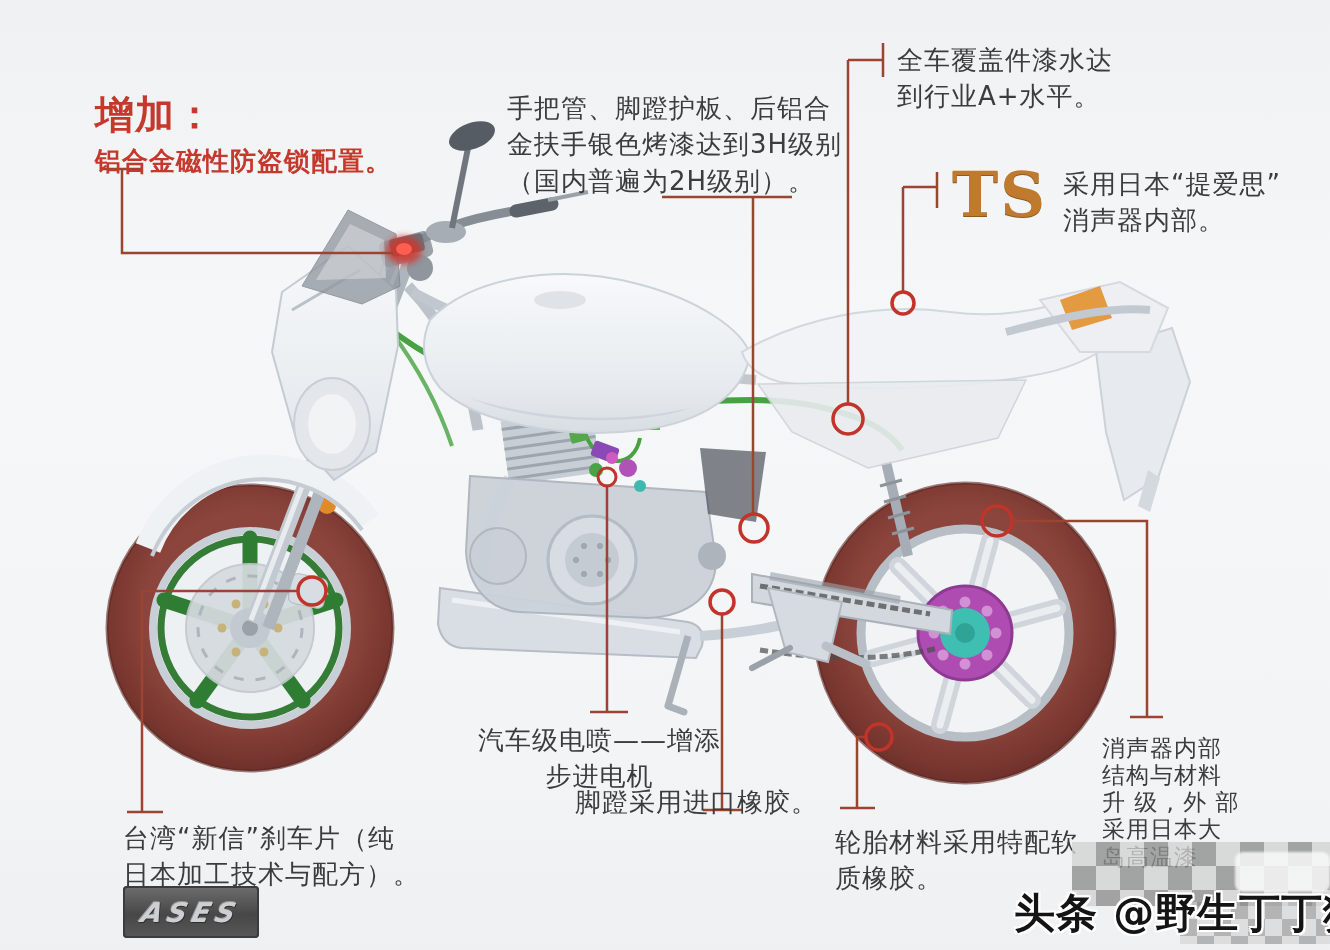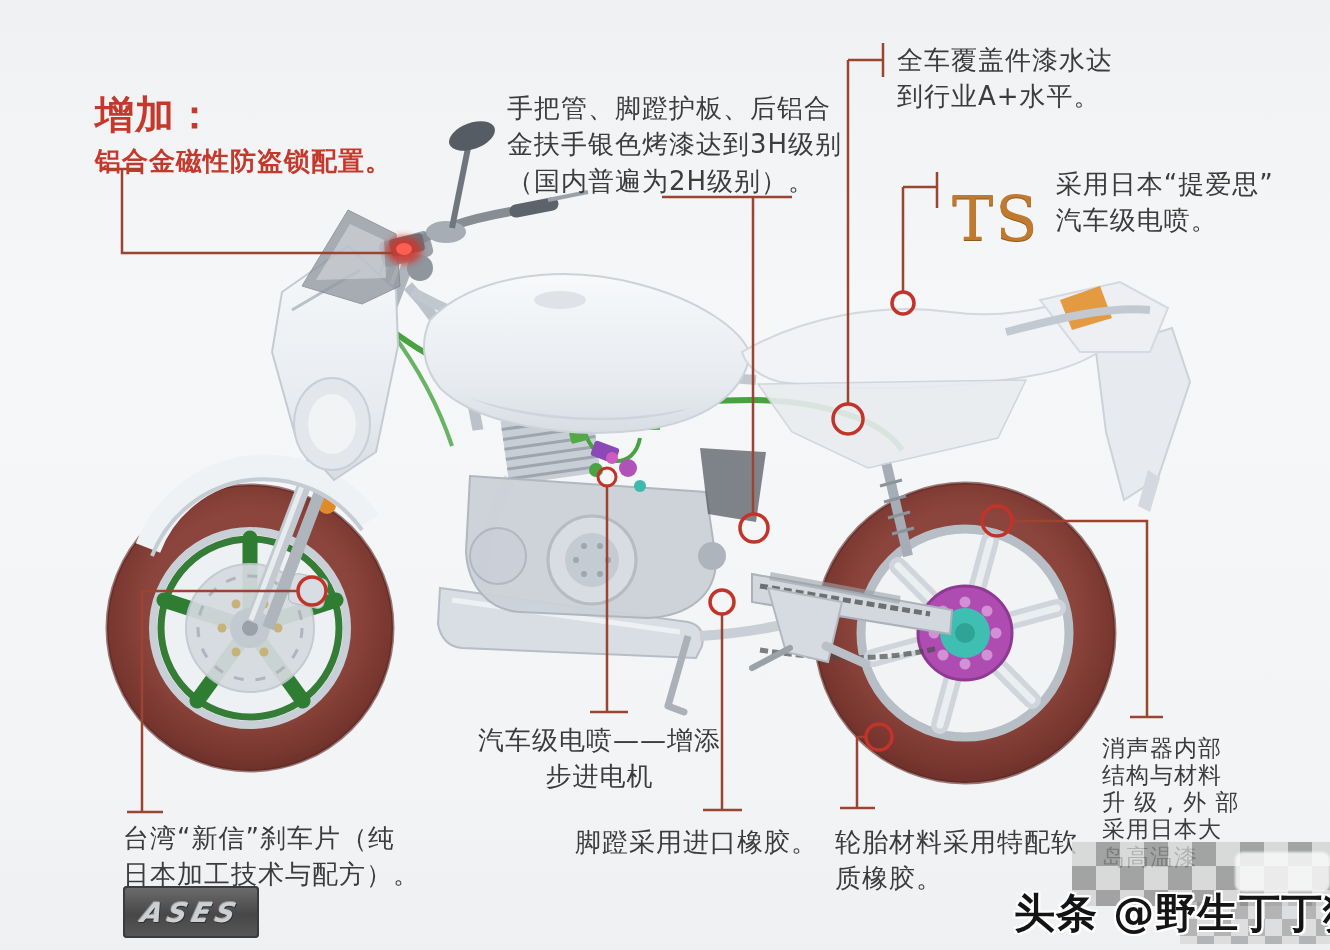--- a/index.html
+++ b/index.html
@@ -9,22 +9,22 @@
     font-family:"DejaVu Sans",sans-serif;
   }
   .bike-svg{position:absolute;left:0;top:0;}
   .label{position:absolute;color:#3c3c3c;font-size:26px;line-height:1.40;
          letter-spacing:1px;font-weight:500;white-space:nowrap;}
   .label .ln{display:block;}
   .red-label{color:#c5392c;font-weight:700;}
   .red-label .hd{font-size:39px;display:block;}
   .seat-label{display:flex;align-items:flex-start;gap:16px;}
   .ts{font-family:"DejaVu Serif",serif;font-size:62px;line-height:.95;
-      color:#bf7a2e;font-weight:400;letter-spacing:2px;
-      text-shadow:0 1px 0 #8a5a20;margin-top:24px;}
+      color:#bf7a2e;font-weight:700;letter-spacing:2px;
+      text-shadow:0 1px 0 #8a5a20;}
   .muffler-label{line-height:1.18;}
   .badge{position:absolute;left:123px;top:886px;width:136px;height:52px;
          background:linear-gradient(180deg,#6e6e6e,#474747 55%,#585858);
          border-radius:4px;display:flex;align-items:center;justify-content:center;
          box-shadow:inset 0 0 0 2px #3c3c3c;}
   .badge-text{font-style:italic;font-weight:700;font-size:27px;letter-spacing:5px;
          color:#cdd0d3;transform:skewX(-14deg);
          text-shadow:1px 1px 0 #2e2e2e,-1px -1px 0 #9a9a9a;}
   .mosaic{position:absolute;opacity:.78;
     background-image:
@@ -319,38 +319,38 @@
 
   <div class="label" style="left:897px;top:42px;">
     <span class="ln">全车覆盖件漆水达</span>
     <span class="ln">到行业A+水平。</span>
   </div>
 
   <div class="label seat-label" style="left:952px;top:166px;">
     <span class="ts">TS</span>
     <span>
       <span class="ln">采用日本“提爱思”</span>
-      <span class="ln">汽车级电喷。</span>
+      <span class="ln">消声器内部。</span>
     </span>
   </div>
 
   <div class="label" style="left:123px;top:820px;">
     <span class="ln">台湾“新信”刹车片（纯</span>
     <span class="ln">日本加工技术与配方）。</span>
   </div>
   <div class="badge">
     <span class="badge-text">ASES</span>
   </div>
 
   <div class="label" style="left:478px;top:722px;text-align:center;">
     <span class="ln">汽车级电喷——增添</span>
     <span class="ln">步进电机</span>
   </div>
 
-  <div class="label" style="left:575px;top:824px;">
+  <div class="label" style="left:575px;top:784px;">
     <span class="ln">脚蹬采用进口橡胶。</span>
   </div>
 
   <div class="label" style="left:835px;top:824px;">
     <span class="ln">轮胎材料采用特配软</span>
     <span class="ln">质橡胶。</span>
   </div>
 
   <div class="label muffler-label" style="left:1102px;top:735px;font-size:23px;">
     <span class="ln">消声器内部</span>

